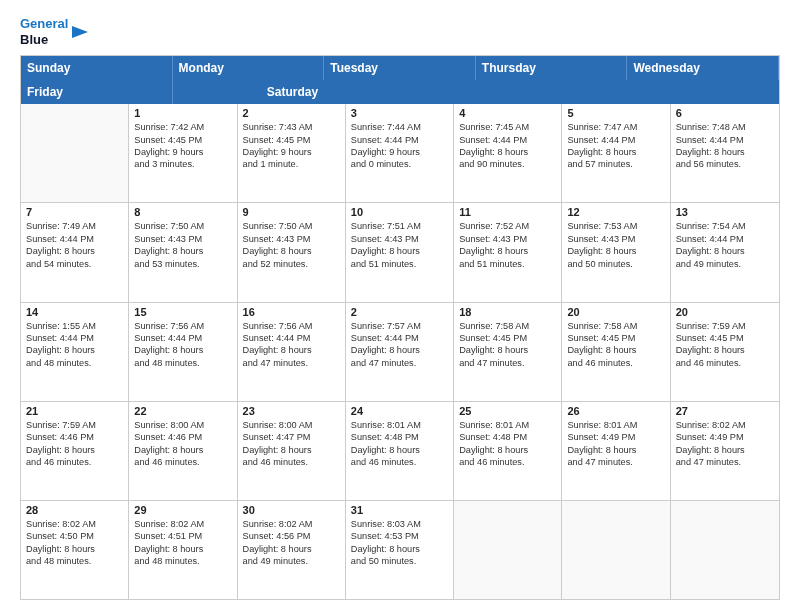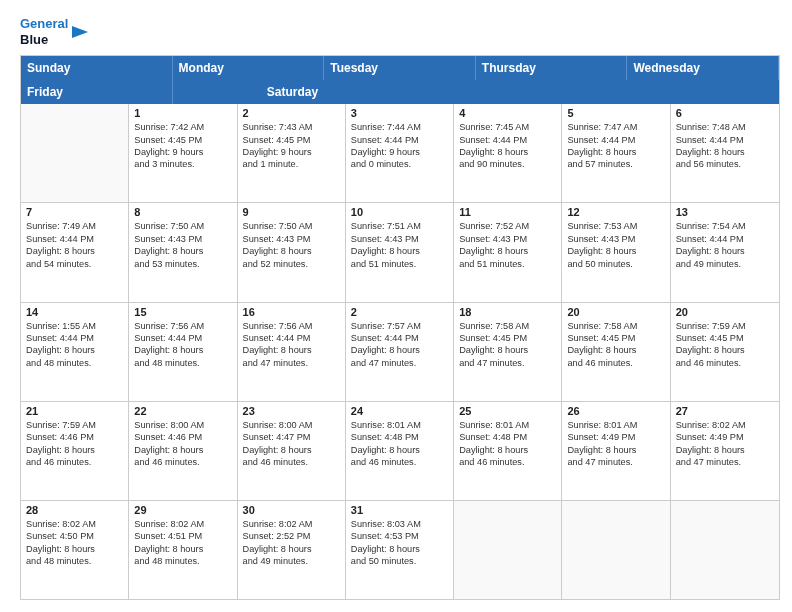--- a/index.html
+++ b/index.html
@@ -343,21 +343,21 @@
           <div class="cal-cell">
             <div class="day-num">29</div>
             <div class="cell-line">Sunrise: 8:02 AM</div>
             <div class="cell-line">Sunset: 4:51 PM</div>
             <div class="cell-line">Daylight: 8 hours</div>
             <div class="cell-line">and 48 minutes.</div>
           </div>
           <div class="cal-cell">
             <div class="day-num">30</div>
             <div class="cell-line">Sunrise: 8:02 AM</div>
-            <div class="cell-line">Sunset: 2:52 PM</div>
+            <div class="cell-line">Sunset: 4:56 PM</div>
             <div class="cell-line">Daylight: 8 hours</div>
             <div class="cell-line">and 49 minutes.</div>
           </div>
           <div class="cal-cell">
             <div class="day-num">31</div>
             <div class="cell-line">Sunrise: 8:03 AM</div>
             <div class="cell-line">Sunset: 4:53 PM</div>
             <div class="cell-line">Daylight: 8 hours</div>
             <div class="cell-line">and 50 minutes.</div>
           </div>

